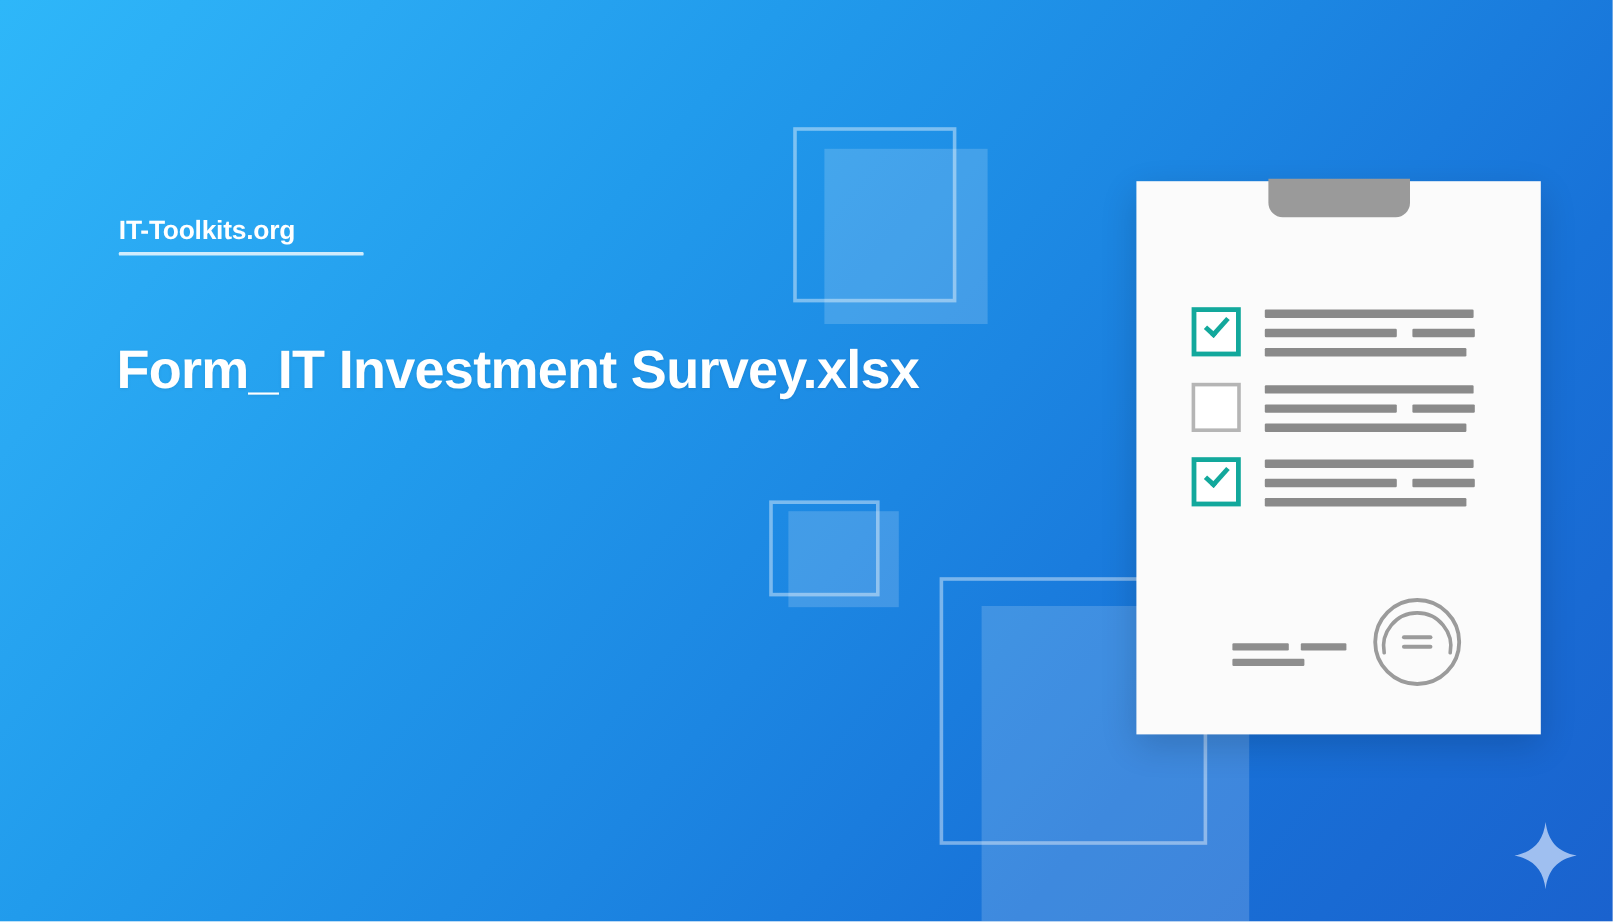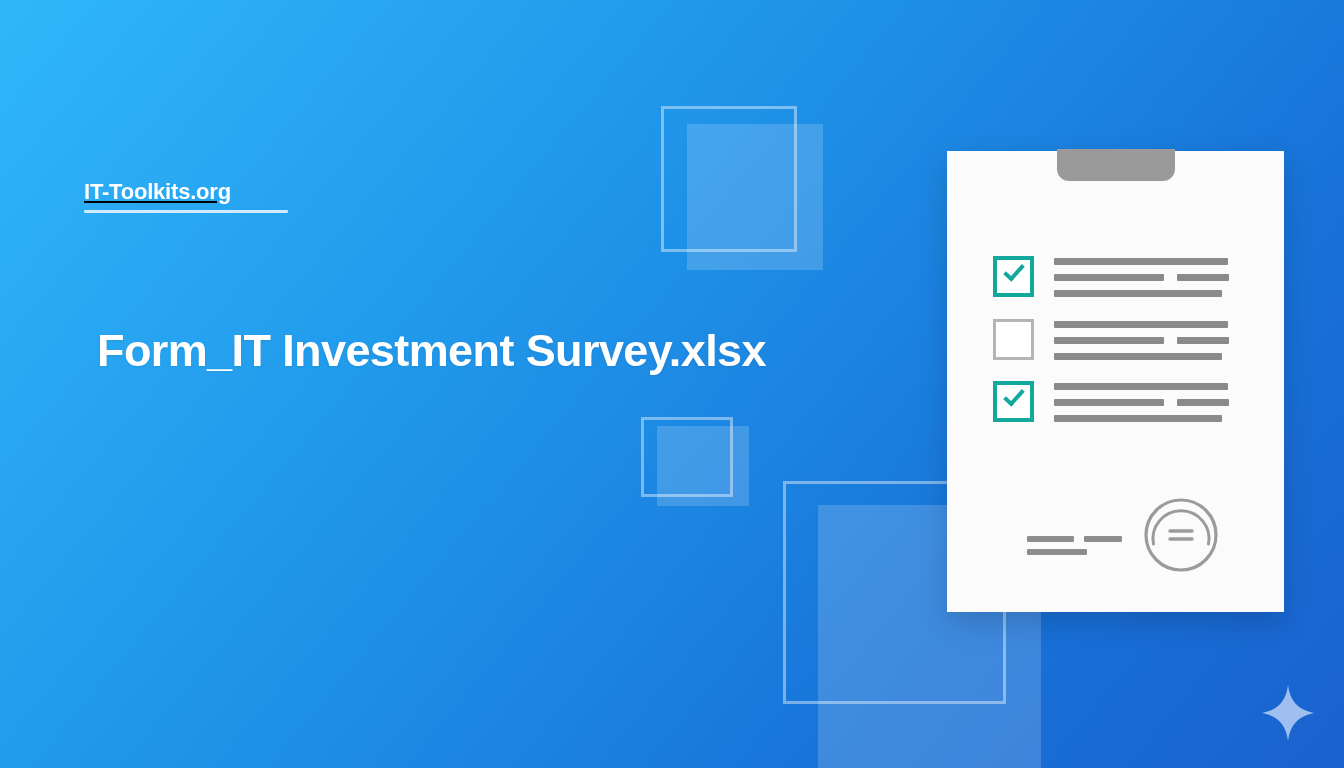--- a/index.html
+++ b/index.html
@@ -41,23 +41,22 @@
 
   #sq2-outline { left: 641px; top: 417px; width: 92px; height: 80px; }
   #sq2-fill    { left: 657px; top: 426px; width: 92px; height: 80px; }
 
   #sq3-outline { left: 783px; top: 481px; width: 223px; height: 223px; }
   #sq3-fill    { left: 818px; top: 505px; width: 223px; height: 263px; }
 
   
   #brand {
     position: absolute;
-    left: 84px;
+    left: 99px;
     top: 178px;
-    text-decoration: underline;
   }
   #brand-name {
     display: block;
     font-size: 22px;
     font-weight: bold;
     color: #ffffff;
     letter-spacing: -0.2px;
     line-height: 28px;
     white-space: nowrap;
   }
@@ -75,21 +74,20 @@
     position: absolute;
     left: 97px;
     top: 277px;
     font-size: 45px;
     font-weight: bold;
     color: #ffffff;
     letter-spacing: -0.6px;
     line-height: 62px;
     white-space: nowrap;
     text-shadow: 0 1px 3px rgba(0,0,0,0.08);
-    margin-top: 43px;
   }
 
   
   #clipboard {
     position: absolute;
     left: 947px;
     top: 151px;
     width: 337px;
     height: 461px;
     background: #fbfbfb;

